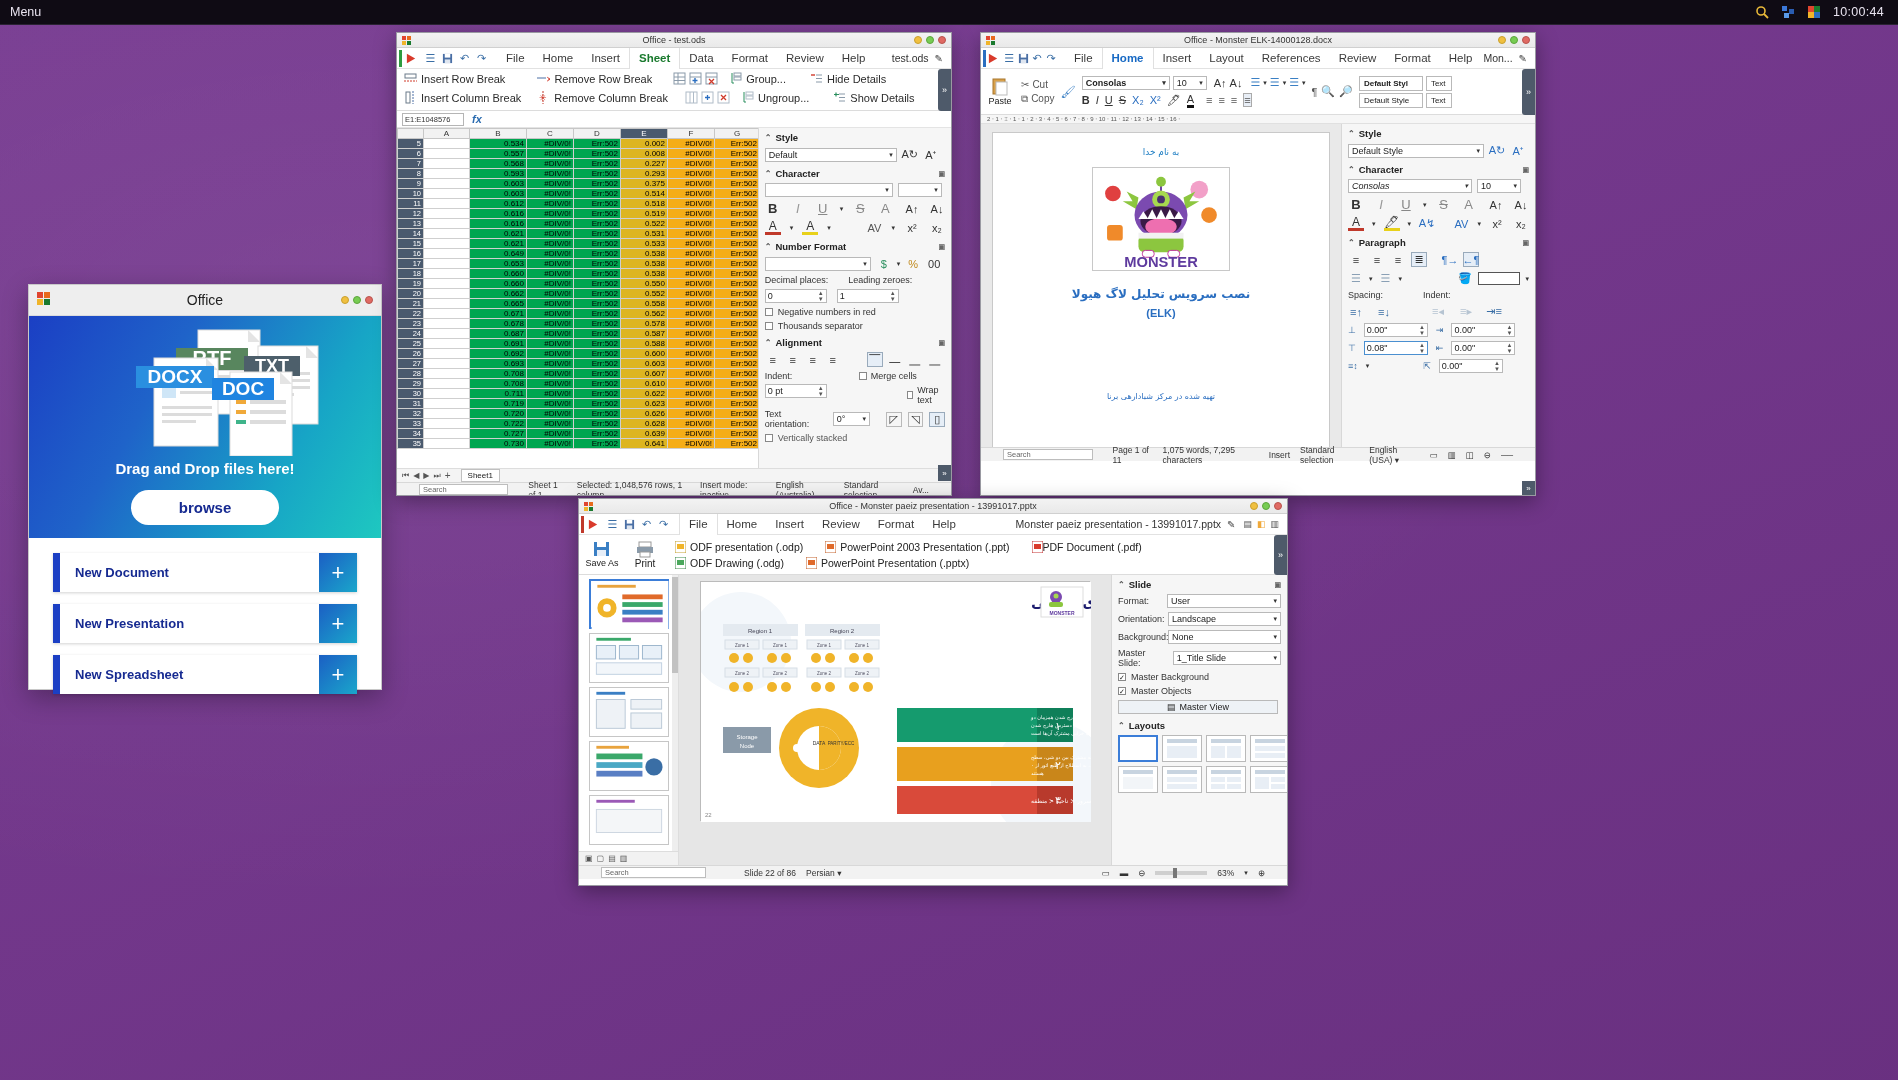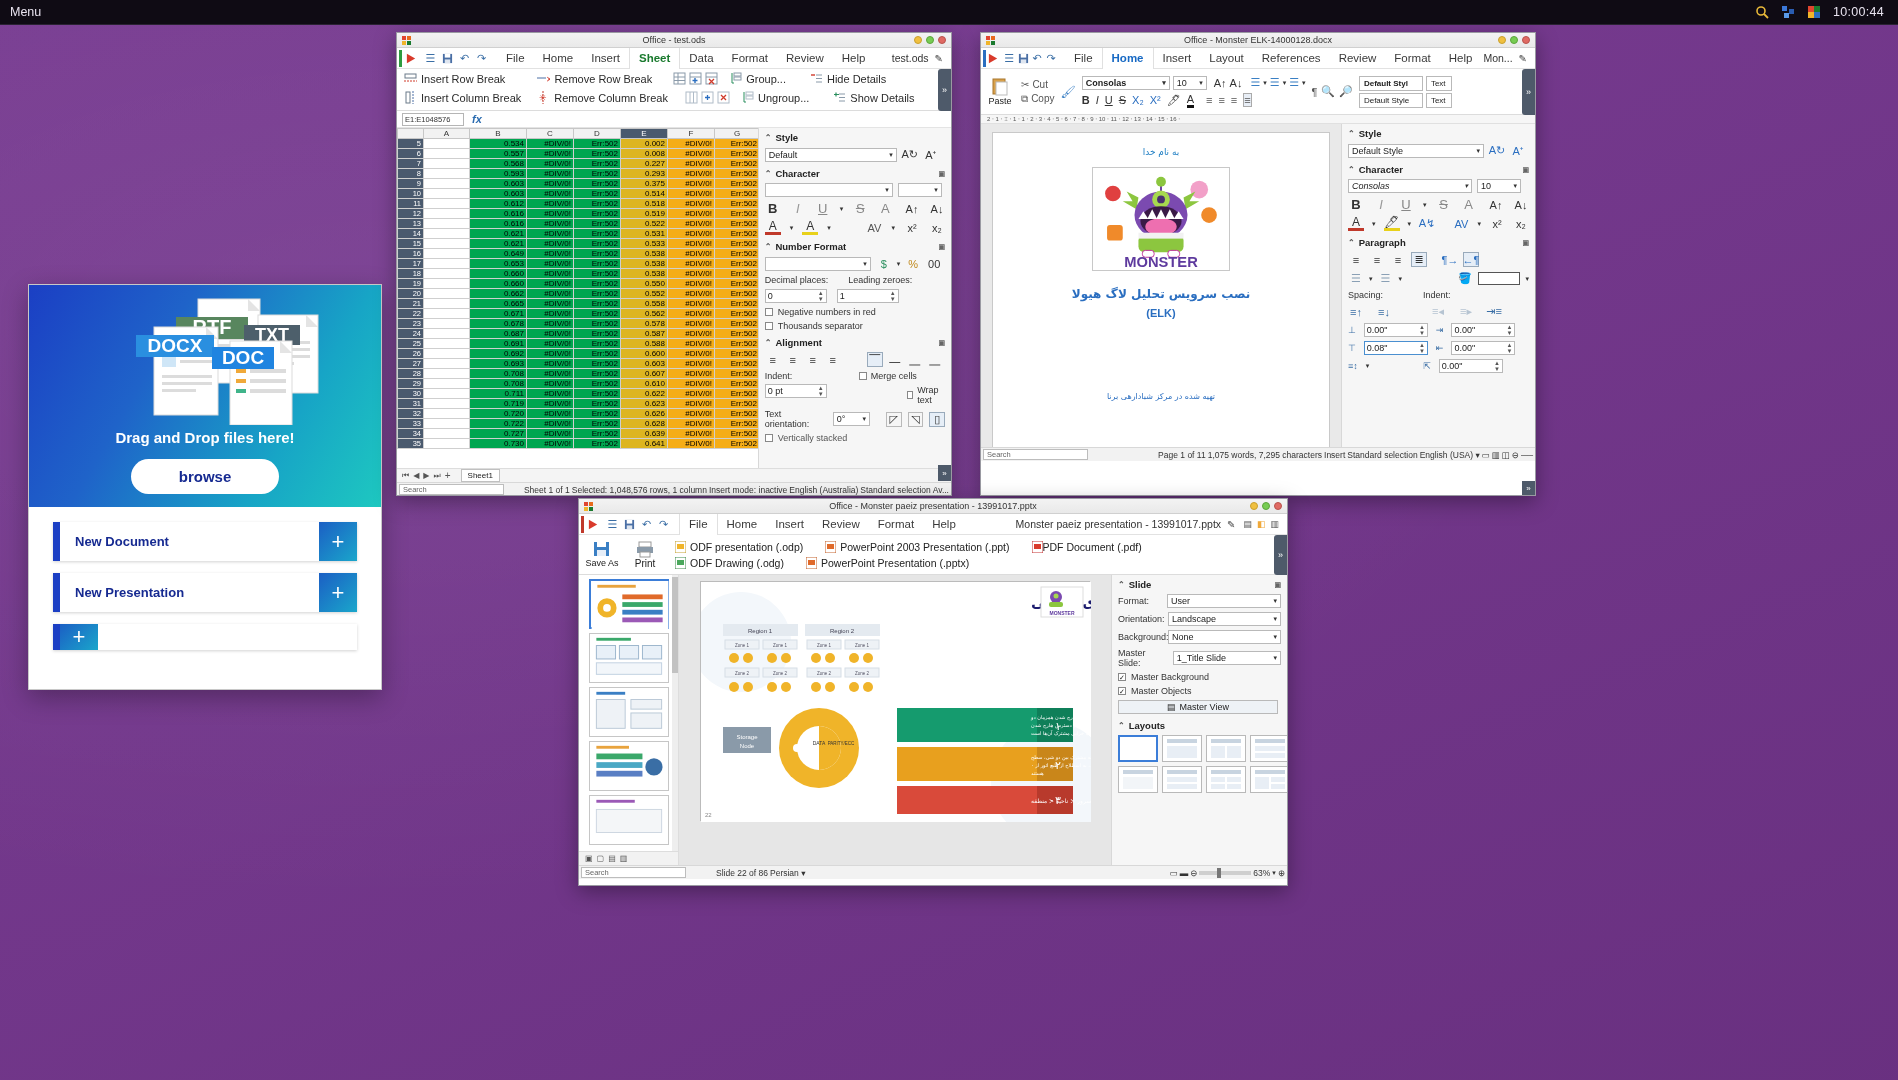--- a/index.html
+++ b/index.html
@@ -94,22 +94,22 @@
   .sb-btn.sel { border:1px solid #9ab; background:#e6eef7; }
   .lbl { font-size:9px; color:#333; }
   .spin { background:#fff; border:1px solid #b9b9b9; height:14px; display:flex;
      align-items:center; justify-content:space-between; padding:0 2px; font-size:9px; }
   .spin i { font-style:normal; font-size:6px; line-height:6px; color:#555; display:block;}
   .cbx { width:8px; height:8px; border:1px solid #888; background:#fff; display:inline-block; }
   .cbx.on { background:#fff; }
   .cbx.on::after { content:"✓"; font-size:7px; color:#222; display:block; line-height:7px; text-align:center; }
 
   
-  .statusbar { display:flex; align-items:center; gap:2px; height:14px; font-size:8.5px;
-     color:#333; background:#f2f2f2; border-top:1px solid #d8d8d8; padding:0 2px; }
+  .statusbar { display:flex; align-items:center; gap:10px; height:14px; font-size:8.5px;
+     color:#333; background:#f2f2f2; border-top:1px solid #d8d8d8; padding:0 22px; }
   .sb-search { width:105px; height:11px; border:1px solid #bdbdbd; background:#fff;
      font-size:7.5px; padding:0 3px; line-height:10px; color:#666; }
 
   
   #launcher { position:absolute; left:28px; top:284px; width:354px; height:406px;
      background:#fff; border:1px solid #c8c8c8; box-shadow:0 8px 24px rgba(0,0,0,.3); }
   #launcher .lt { height:31px; background:#eeeeee; display:flex; align-items:center;
      position:relative; padding:0 8px; border-bottom:1px solid #dcdcdc; }
   #launcher .lt .t { position:absolute; left:0; right:0; text-align:center; font-size:14px; color:#222; }
   #launcher .hero { height:222px; background:linear-gradient(120deg,#1b3fc4 0%,#1f63c9 35%,#17a5c6 72%,#1ec8c0 100%);
@@ -168,20 +168,36 @@
           <rect x="7" y="1" width="6" height="6" fill="#1a7a2e"></rect>
           <rect x="1" y="7" width="6" height="6" fill="#f0b429"></rect>
           <rect x="7" y="7" width="6" height="6" fill="#2a6ec0"></rect>
         </svg>
     </span>
     <span class="clock">10:00:44</span>
   </div>
 </div>
 
 <div id="launcher">
+  <div class="lt">
+    <span>
+      <svg viewBox="0 0 14 14" width="14" height="14">
+          <rect x="0" y="0" width="6" height="6" fill="#e0452f"></rect>
+          <rect x="7" y="0" width="6" height="6" fill="#e86a1c"></rect>
+          <rect x="0" y="7" width="6" height="6" fill="#f0b429"></rect>
+          <rect x="7" y="7" width="6" height="6" fill="#1a7a2e"></rect>
+        </svg>
+    </span>
+    <div class="t">Office</div>
+    <div class="tb-btns">
+      <span class="dot y"></span>
+      <span class="dot g"></span>
+      <span class="dot r"></span>
+    </div>
+  </div>
 
   <div class="hero">
     <div style="position:relative;width:250px;height:132px;margin-top:8px;">
       
       <svg viewBox="0 0 250 132" width="250" height="132">
         <g>
           <rect x="118" y="6" width="62" height="84" fill="#fff" stroke="#dbdbdb"></rect>
           <polygon points="168,6 180,18 168,18" fill="#e4e4e4"></polygon>
           <rect x="126" y="44" width="44" height="3" fill="#dcdcdc"></rect>
             <rect x="126" y="51" width="44" height="3" fill="#dcdcdc"></rect>
@@ -235,20 +251,21 @@
       <div class="lab">New Document</div>
       <div class="plus">+</div>
     </div>
     <div class="rowbtn">
       <div class="bar"></div>
       <div class="lab">New Presentation</div>
       <div class="plus">+</div>
     </div>
     <div class="rowbtn">
       <div class="bar"></div>
+      <div class="lab">New Spreadsheet</div>
       <div class="plus">+</div>
     </div>
   </div>
 </div>
 
 <div class="win" id="calc" style="left:396px; top:32px; width:556px; height:464px;">
   <div class="titlebar">
     <span class="tb-ico">
       <svg viewBox="0 0 9 9" width="9" height="9">
           <rect x="0" y="0" width="4" height="4" fill="#e0452f"></rect>

